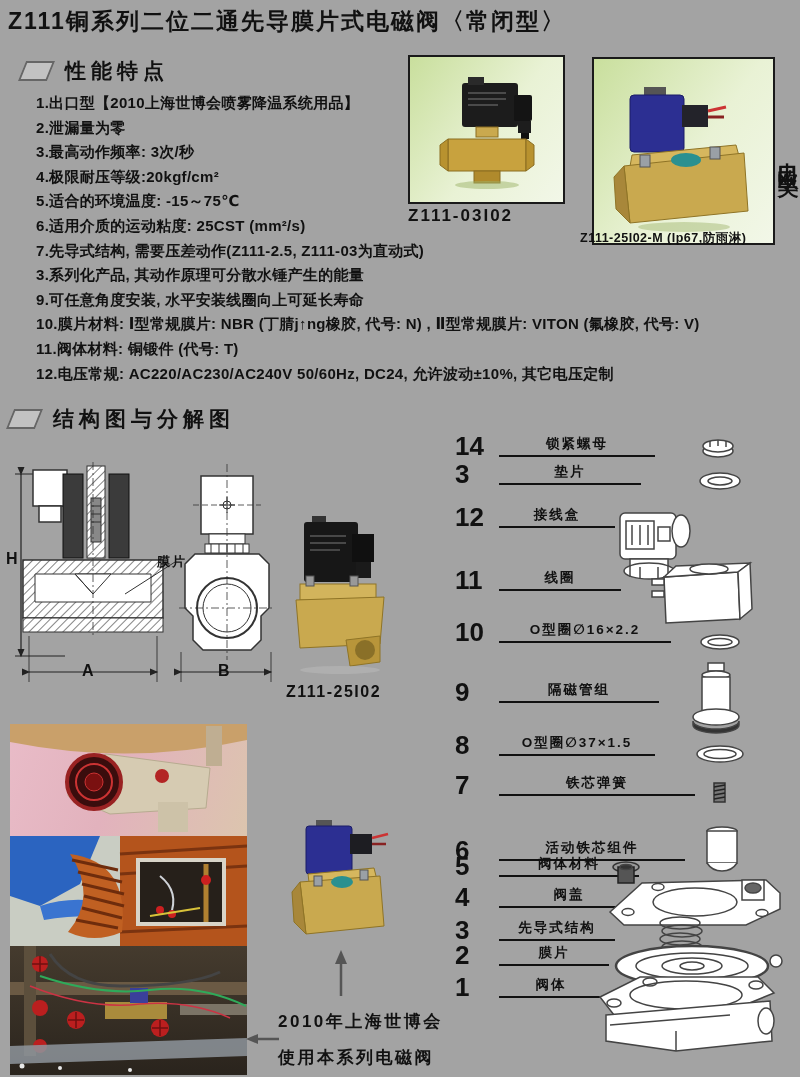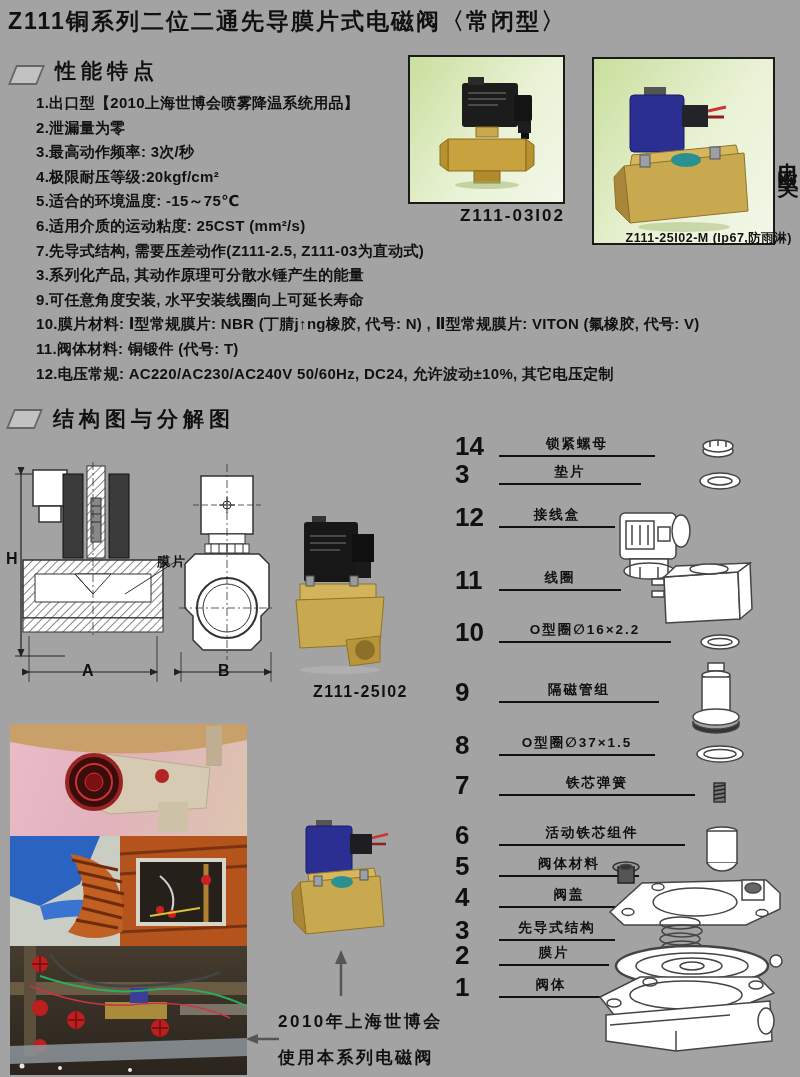--- a/index.html
+++ b/index.html
@@ -7,21 +7,21 @@
         font-family:"Liberation Sans","DejaVu Sans",sans-serif;color:#111;padding-left:25px;}
   .title{position:absolute;left:8px;top:6px;font-size:23px;font-weight:700;letter-spacing:2px;}
   .sec-head{position:absolute;display:flex;align-items:center;gap:14px;
             font-size:21px;font-weight:700;letter-spacing:5px;}
   .pgram{width:25px;height:16px;background:#c2c2c2;border:2px solid #666;transform:skewX(-22deg);}
   .features{position:absolute;left:36px;top:91px;width:760px;font-size:15px;font-weight:600;}
   .feat{line-height:24.6px;white-space:nowrap;letter-spacing:0.3px;}
   .pbox{position:absolute;border:2px solid #1a1a1a;background:linear-gradient(125deg,#c9df9d 0%,#e9f2d5 55%,#f2f7e8 100%);}
   .pbox1{left:408px;top:55px;width:153px;height:145px;}
   .pbox2{left:592px;top:57px;width:179px;height:184px;}
-  .caption{position:absolute;font-weight:700;text-align:right;}
+  .caption{position:absolute;font-weight:700;text-align:left;}
   .cap1{left:408px;top:206px;width:157px;font-size:17px;letter-spacing:2px;}
   .cap2{left:580px;top:230px;width:212px;font-size:12.5px;letter-spacing:0.5px;}
   .cap3{left:286px;top:683px;width:122px;font-size:16px;letter-spacing:1.5px;}
   .vert{position:absolute;left:774px;top:146px;writing-mode:vertical-rl;text-orientation:upright;
         font-size:21px;font-weight:700;letter-spacing:4px;}
   .dim{position:absolute;font-weight:700;font-size:16px;}
   .lbl-mopian{position:absolute;left:157px;top:553px;font-size:13px;font-weight:700;letter-spacing:2px;}
   .prow{position:absolute;left:455px;display:flex;align-items:flex-end;}
   .pnum{width:44px;font-size:26px;font-weight:700;line-height:22px;}
   .pline{border-bottom:2px solid #111;text-align:center;padding:0 2px 2px 2px;}
@@ -36,21 +36,21 @@
   .fl1{top:1010px;} .fl2{top:1046px;}
   svg{display:block;}
 </style>
 </head>
 <body>
 
 <div id="page">
 
   <div class="title">Z111铜系列二位二通先导膜片式电磁阀〈常闭型〉</div>
 
-  <div class="sec-head" style="left:12px;top:57px;align-items:flex-end;">
+  <div class="sec-head" style="left:22px;top:57px;">
     <span class="pgram"></span>
     <span>性能特点</span>
   </div>
 
   <div class="features">
     <div class="feat">1.出口型【2010上海世博会喷雾降温系统用品】</div>
     <div class="feat">2.泄漏量为零</div>
     <div class="feat">3.最高动作频率: 3次/秒</div>
     <div class="feat">4.极限耐压等级:20kgf/cm²</div>
     <div class="feat">5.适合的环境温度: -15～75℃</div>
@@ -221,21 +221,21 @@
   <div class="prow" style="top:733px;">
     <span class="pnum">8</span>
     <div class="pline" style="width:152px;"><span class="plabel">O型圈∅37×1.5</span></div>
   </div>
   <div class="prow" style="top:773px;">
     <span class="pnum">7</span>
     <div class="pline" style="width:192px;"><span class="plabel">铁芯弹簧</span></div>
   </div>
   <div class="prow" style="top:823px;">
     <span class="pnum">6</span>
-    <div class="pline" style="width:182px;"><span class="plabel">活动铁芯组件</span></div>
+    <div class="pline" style="width:182px;margin-top:15px;"><span class="plabel">活动铁芯组件</span></div>
   </div>
   <div class="prow" style="top:854px;">
     <span class="pnum">5</span>
     <div class="pline" style="width:136px;"><span class="plabel">阀体材料</span></div>
   </div>
   <div class="prow" style="top:885px;">
     <span class="pnum">4</span>
     <div class="pline" style="width:136px;"><span class="plabel">阀盖</span></div>
   </div>
   <div class="prow" style="top:918px;">

